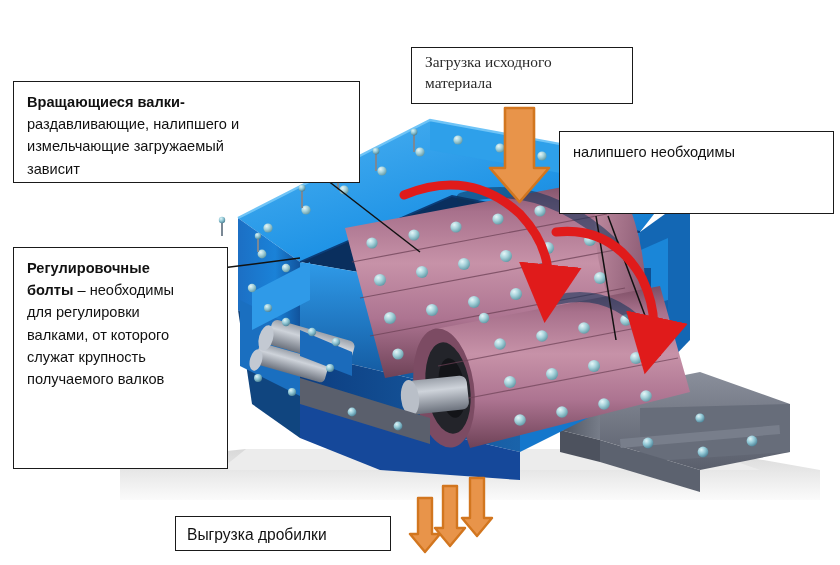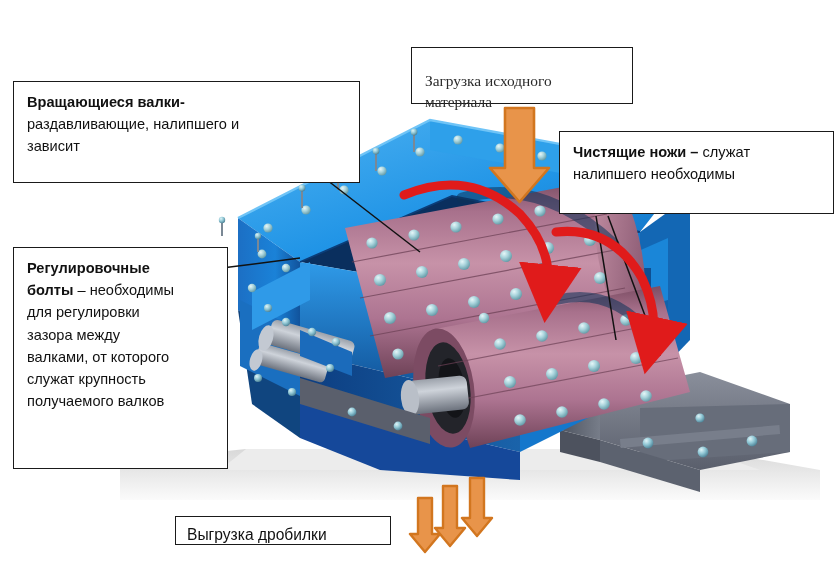--- a/index.html
+++ b/index.html
@@ -15,24 +15,24 @@
   .callout{
     position:absolute;z-index:5;background:#ffffff;border:1.4px solid #1a1a1a;
     box-sizing:border-box;padding:9px 11px 10px 13px;
   }
   .callout p{margin:0;color:#111111;}
   .cl-sans p{font-family:"Liberation Sans", sans-serif;font-size:14.6px;line-height:1.52;}
   .cl-serif p{font-family:"Liberation Serif", serif;font-size:15.4px;line-height:1.35;color:#2b2b2b;}
   .cl-strong{font-weight:bold;}
 
   #callout-rollers{left:13px;top:81px;width:347px;height:102px;}
-  #callout-feed{left:411px;top:47px;width:222px;height:57px;padding-top:23px;}
+  #callout-feed{left:411px;top:47px;width:222px;height:57px;padding-top:4px;}
   #callout-knives{left:559px;top:131px;width:275px;height:83px;}
   #callout-bolts{left:13px;top:247px;width:215px;height:222px;}
-  #callout-discharge{left:175px;top:516px;width:216px;height:29px;padding:6px 11px;}
+  #callout-discharge{left:175px;top:516px;width:216px;height:35px;padding:6px 11px;}
   #callout-discharge p{font-size:15.6px;}
 </style>
 </head>
 <body>
 
 <div id="stage">
 
   <svg class="layer" id="svg-machine" viewBox="0 0 840 565">
     <defs>
       <linearGradient id="gGround" x1="0" y1="0" x2="0" y2="1">
@@ -304,38 +304,37 @@
       <polygon points="443,486 457,486 457,528 465,528 450,546 435,528 443,528" fill="#e8944a" stroke="#d2761f" stroke-width="2.4" stroke-linejoin="round"></polygon>
     </g>
     <g>
       <polygon points="470,478 484,478 484,518 492,518 477,536 462,518 470,518" fill="#e8944a" stroke="#d2761f" stroke-width="2.4" stroke-linejoin="round"></polygon>
     </g>
   </svg>
 
   <div class="callout cl-sans" id="callout-rollers">
     <p><span class="cl-strong">Вращающиеся валки-</span></p>
     <p>раздавливающие, налипшего и</p>
+    <p>измельчающие загружаемый</p>
     <p>зависит</p>
   </div>
 
   <div class="callout cl-serif" id="callout-feed">
     <p>Загрузка исходного</p>
     <p>материала</p>
   </div>
 
   <div class="callout cl-sans" id="callout-knives">
-    <p><span class="cl-strong">Чистящие ножи –</span><span> служат</span></p>
     <p>налипшего необходимы</p>
   </div>
 
   <div class="callout cl-sans" id="callout-bolts">
     <p><span class="cl-strong">Регулировочные</span></p>
     <p><span class="cl-strong">болты</span><span> – необходимы</span></p>
     <p>для регулировки</p>
-    <p>зазора между</p>
     <p>валками, от которого</p>
     <p>служат крупность</p>
     <p>получаемого валков</p>
   </div>
 
   <div class="callout cl-sans" id="callout-discharge">
     <p>Выгрузка дробилки</p>
   </div>
 
 </div>

